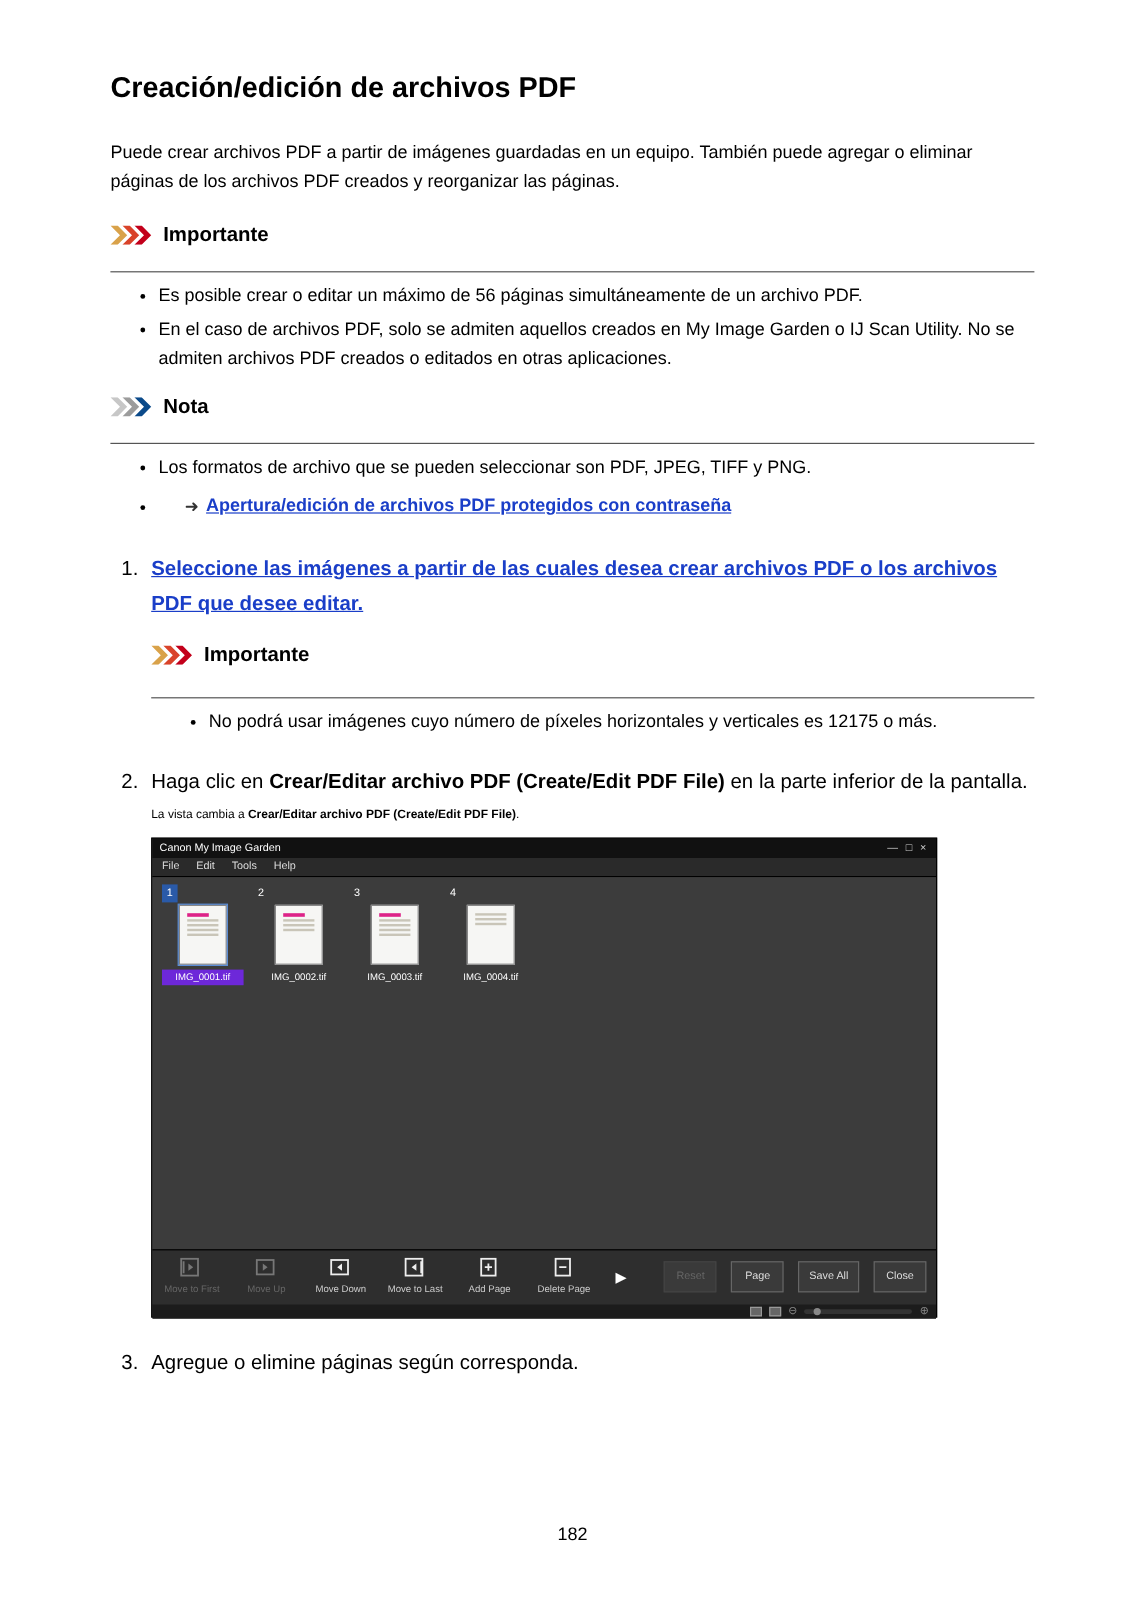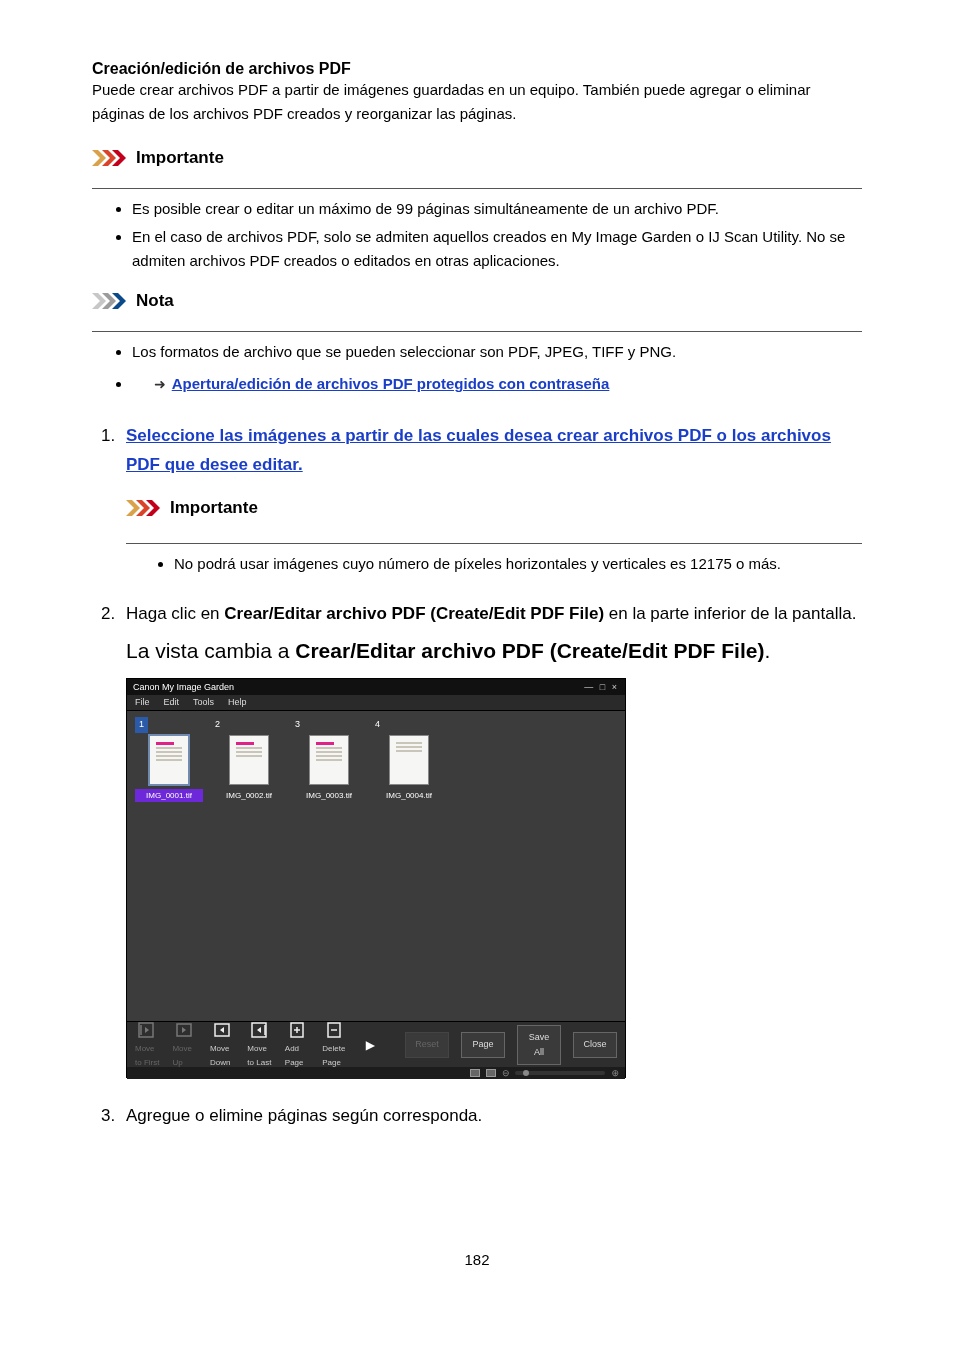--- a/index.html
+++ b/index.html
@@ -6,22 +6,23 @@
   body {
     font-family: Arial, Helvetica, sans-serif;
     background: #fff;
     width: 954px;
     margin: 0 auto;
     padding: 60px 92px 40px 92px;
     color: #000;
     font-size: 15px;
   }
   h1 {
-    font-size: 16px;
+    font-size: 24px;
     font-weight: bold;
+    margin-bottom: 28px;
   }
   .intro {
     line-height: 1.6;
     margin-bottom: 22px;
   }
   .callout {
     margin-bottom: 18px;
   }
   .callout-header {
     display: flex;
@@ -78,27 +79,27 @@
   }
   .nested-callout .callout-header { border-bottom:1px solid #555; }
   .nested-callout ul {
     list-style: disc;
     padding-left: 48px;
     font-size:15px;
   }
   .nested-callout ul li { margin-bottom:2px; }
   .strong { font-weight:bold; }
   .sub-caption {
-    font-size:21px;
+    font-size:10px;
     margin-bottom:10px;
   }
 
   
   .app-window {
-    width: 500px;
+    width: 655px;
     height: 400px;
     background:#3b3b3b;
     margin-top:6px;
     border:1px solid #000;
     position:relative;
     font-family: Arial, sans-serif;
   }
   .app-titlebar {
     background:#111;
     color:#fff;
@@ -234,21 +235,21 @@
     <span class="chevrons">
       <svg width="36" height="16" viewBox="0 0 36 16">
         <polygon points="0,0 8,8 0,16 6,16 14,8 6,0" fill="#d9a24a"></polygon>
         <polygon points="10,0 18,8 10,16 16,16 24,8 16,0" fill="#d9432a"></polygon>
         <polygon points="20,0 28,8 20,16 26,16 34,8 26,0" fill="#c3001b"></polygon>
       </svg>
     </span>
     <span class="label">Importante</span>
   </div>
   <ul>
-    <li>Es posible crear o editar un máximo de 99 páginas simultáneamente de un archivo PDF.</li>
+    <li>Es posible crear o editar un máximo de 56 páginas simultáneamente de un archivo PDF.</li>
     <li>En el caso de archivos PDF, solo se admiten aquellos creados en My Image Garden o IJ Scan Utility. No se admiten archivos PDF creados o editados en otras aplicaciones.</li>
   </ul>
 </div>
 
 <div class="callout">
   <div class="callout-header">
     <span class="chevrons">
       <svg width="36" height="16" viewBox="0 0 36 16">
         <polygon points="0,0 8,8 0,16 6,16 14,8 6,0" fill="#c7c7c7"></polygon>
         <polygon points="10,0 18,8 10,16 16,16 24,8 16,0" fill="#9c9c9c"></polygon>

